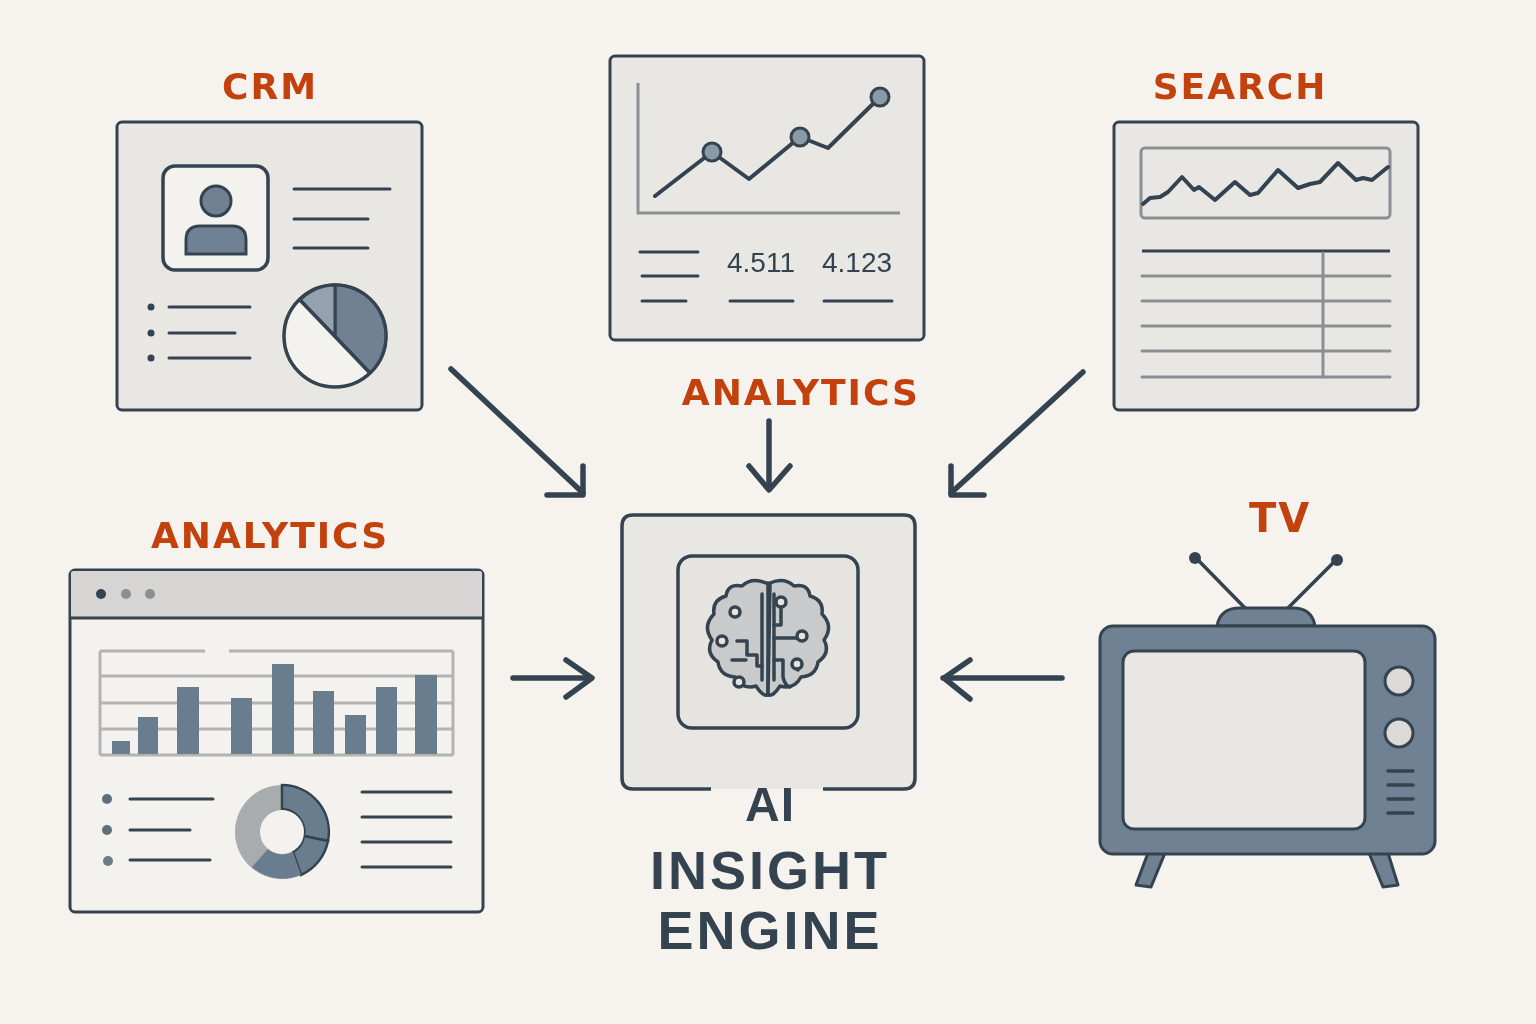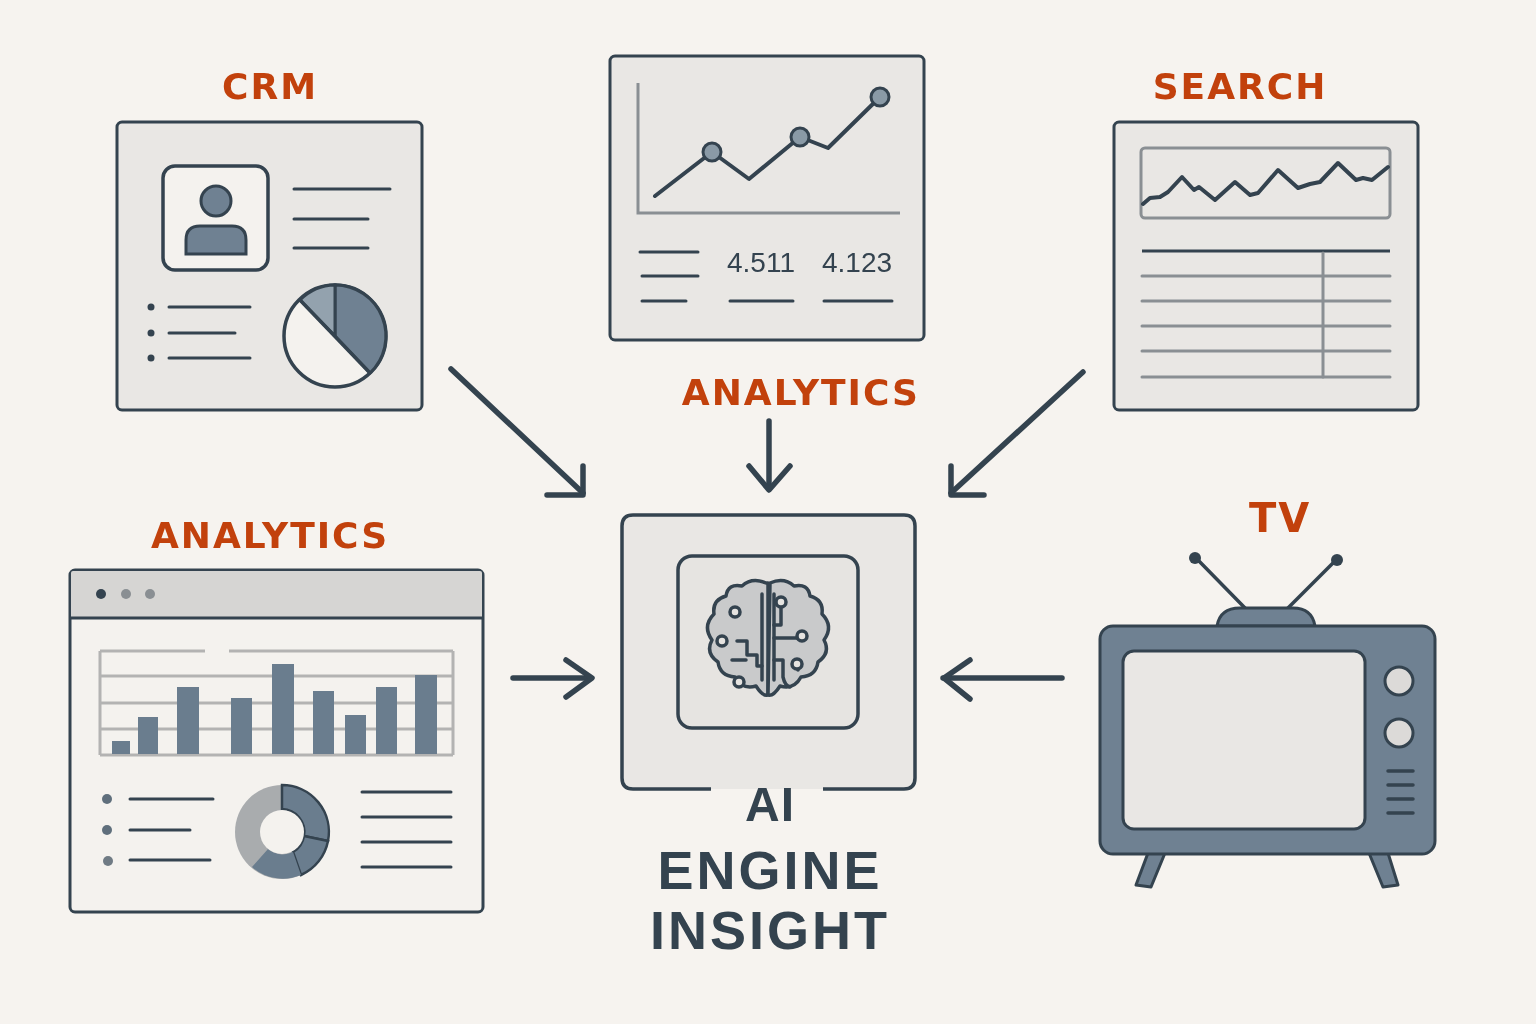--- a/index.html
+++ b/index.html
@@ -215,15 +215,15 @@
 </svg>
 
 <div class="label lbl-crm">CRM</div>
 <div class="label lbl-analytics">ANALYTICS</div>
 <div class="label lbl-search">SEARCH</div>
 <div class="label lbl-dashboard">ANALYTICS</div>
 <div class="label lbl-tv">TV</div>
 
 <div class="ai-title">
   <div class="ai-big">AI</div>
+  <div class="ai-sub">INSIGHT</div>
   <div class="ai-sub">ENGINE</div>
-  <div class="ai-sub">INSIGHT</div>
 </div>
 
 </body></html>

